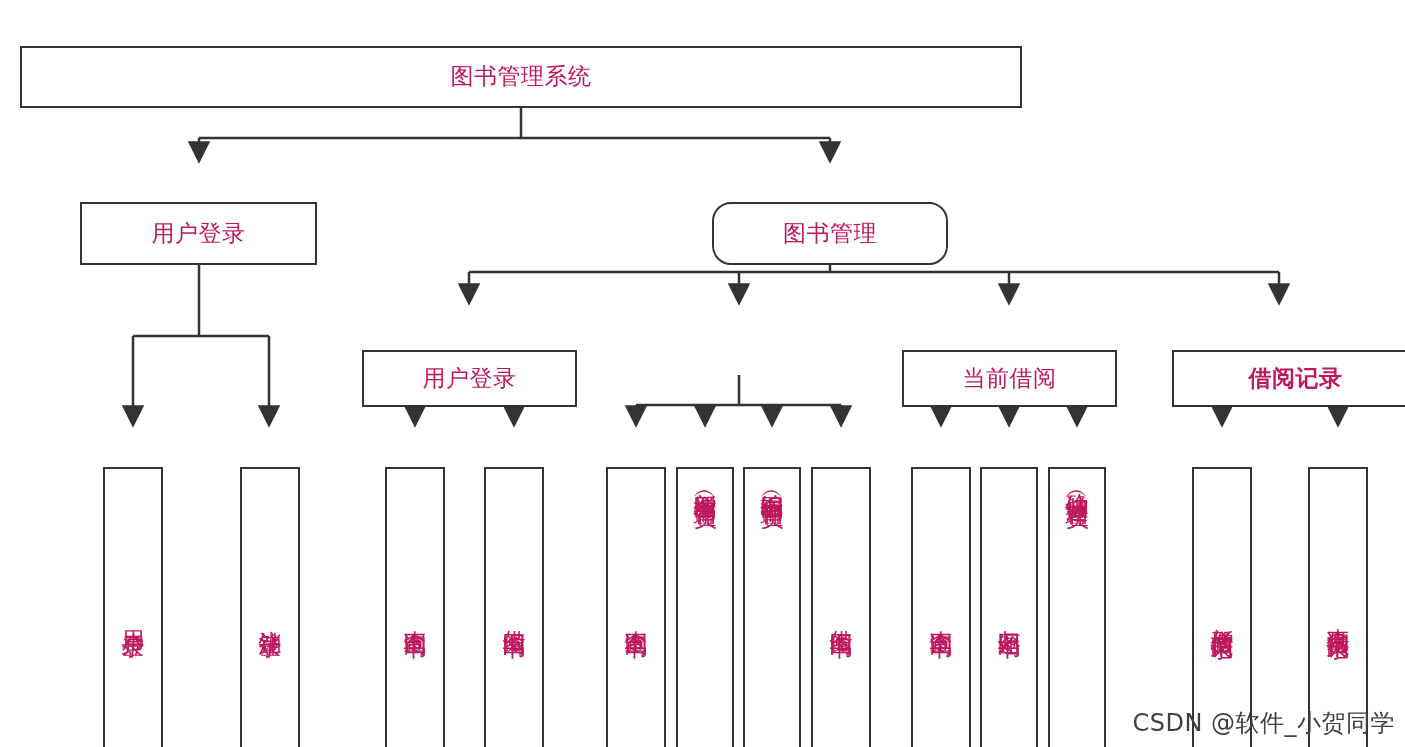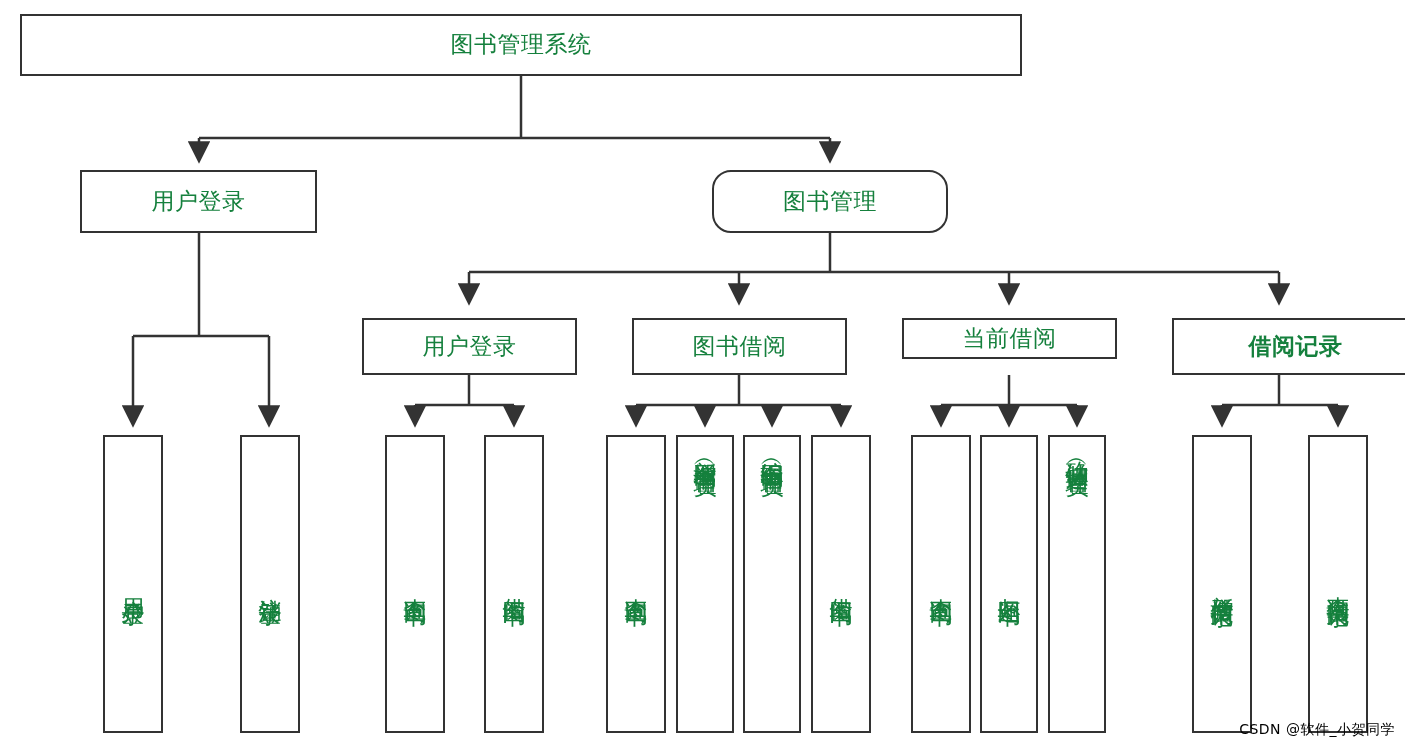--- a/index.html
+++ b/index.html
@@ -26,22 +26,23 @@
     pointer-events: none;
   }
   .node {
     position: absolute;
     box-sizing: border-box;
     background: #ffffff;
     border: 2.5px solid #333333;
     display: flex;
     align-items: center;
     justify-content: center;
-    color: #15803d;
+    color: #be185d;
     z-index: 2;
+    margin-top: 32px;
   }
   .node-h .node-label {
     font-size: 23px;
     line-height: 1.2;
     letter-spacing: 0.5px;
     white-space: nowrap;
   }
   .node-v {
     align-items: flex-start;
     justify-content: center;
@@ -57,22 +58,22 @@
     white-space: nowrap;
   }
   .node-v.center-v {
     align-items: center;
     padding-top: 0;
   }
   .watermark {
     position: absolute;
     right: 10px;
     bottom: 8px;
-    font-size: 14px;
-    color: #000000;
+    font-size: 24px;
+    color: #404040;
     letter-spacing: 0.5px;
     white-space: nowrap;
     z-index: 3;
   }
 </style>
 </head>
 <body>
 
 <div id="diagram-root">
 
@@ -135,25 +136,22 @@
   </div>
 
   <div class="node node-h" style="left:712px; top:170px; width:236px; height:63px;border-radius:19px;">
     <span class="node-label">图书管理</span>
   </div>
 
   <div class="node node-h" style="left:362px; top:318px; width:215px; height:57px;">
     <span class="node-label">用户登录</span>
   </div>
 
-  <div class="node node-h" style="left:632px; top:318px; width:215px; height:57px;">
-    <span class="node-label">图书借阅</span>
-  </div>
-
-  <div class="node node-h" style="left:902px; top:318px; width:215px; height:41px;">
+
+  <div class="node node-h" style="left:902px; top:318px; width:215px; height:57px;">
     <span class="node-label">当前借阅</span>
   </div>
 
   <div class="node node-h" style="left:1172px; top:318px; width:247px; height:57px;font-weight:bold;">
     <span class="node-label">借阅记录</span>
   </div>
 
   <div class="node node-v center-v" style="left:103px; top:435px; width:60px; height:298px;">
     <span class="node-label">用户登录</span>
   </div>

